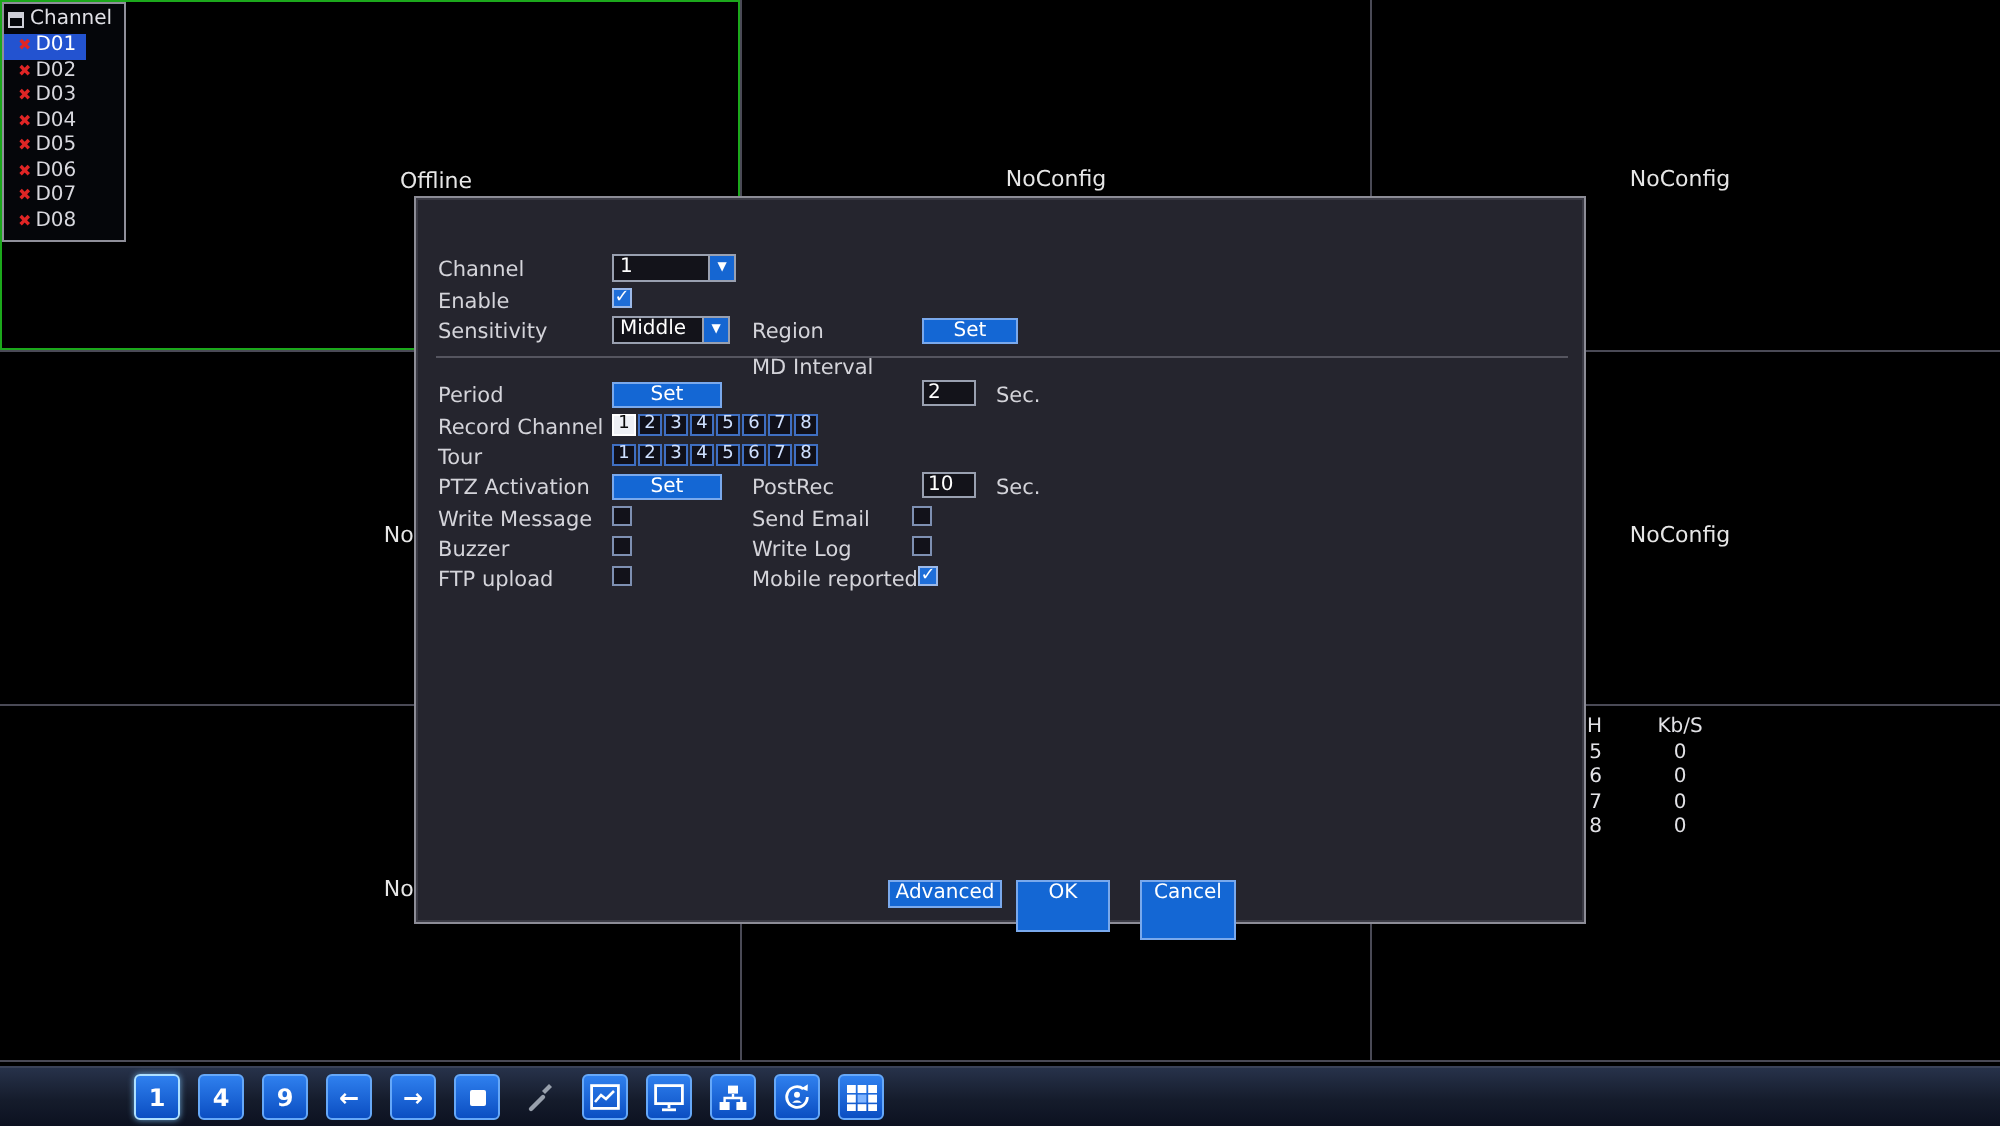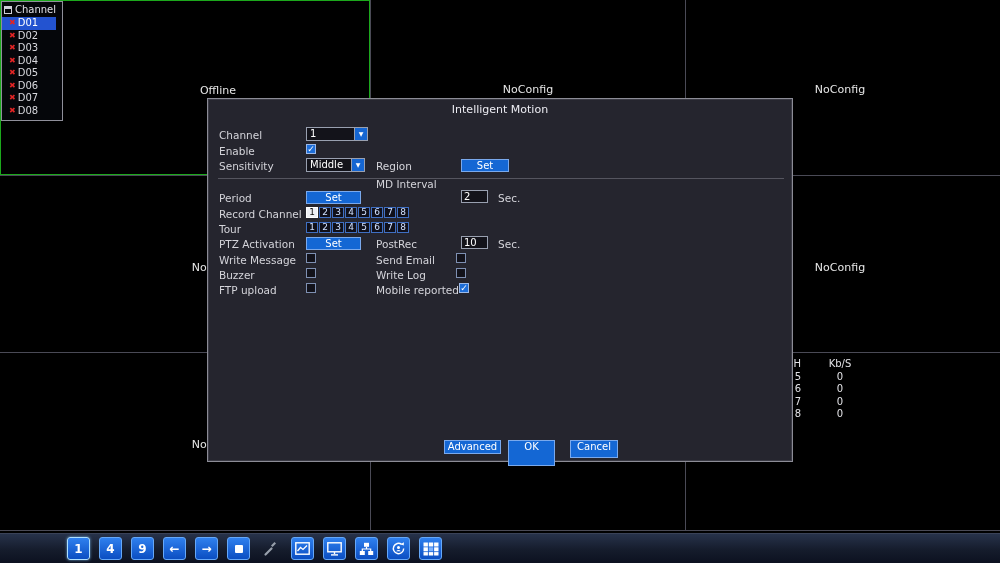--- a/index.html
+++ b/index.html
@@ -11,21 +11,21 @@
   .cell{position:absolute;}
   .cell.selected{border:1px solid #1ca81c;box-sizing:border-box;text-align:right;}
   .status{position:absolute;transform:translateX(-50%);color:#e6e6e6;font-size:11px;white-space:nowrap;}
 
   
   .chpanel{position:absolute;left:1px;top:1px;width:62px;background:#05060a;border:1px solid #8f8f9a;
            box-sizing:border-box;padding-bottom:3px;z-index:3;}
   .chpanel-title{display:flex;align-items:center;gap:3px;padding:2px 0 2px 2px;color:#e0e0e6;font-size:10px;}
   .win-icon{width:8px;height:8px;border:1px solid #cfcfd8;box-sizing:border-box;position:relative;flex:0 0 auto;}
   .win-icon::before{content:"";position:absolute;left:0;right:0;top:0;height:2px;background:#cfcfd8;}
-  .chitem{display:flex;align-items:center;height:12.5px;padding-left:7px;width:fit-content;padding-right:18px;}
+  .chitem{display:flex;align-items:center;height:12.5px;padding-left:7px;width:fit-content;padding-right:5px;}
   .chitem .x{color:#e02525;font-size:8px;line-height:8px;margin-right:2px;}
   .chitem .x::before{content:"\2716";}
   .chitem .lbl{font-size:10px;color:#d8d8de;line-height:10px;}
   .chitem.selected{background:#2353d0;}
   .chitem.selected .lbl{color:#fff;}
 
   
   .bitrate{position:absolute;color:#e2e2e6;font-size:10px;line-height:12.6px;}
   .bitrate .r{display:flex;}
   .bitrate .chc{width:23px;text-align:right;}
@@ -160,21 +160,20 @@
       <span class="x"></span>
       <span class="lbl">D07</span>
     </div>
     <div class="chitem">
       <span class="x"></span>
       <span class="lbl">D08</span>
     </div>
   </div>
 
   <div class="dialog">
-    <div class="dlg-title">Intelligent Motion</div>
 
     <span class="dlbl" style="left:11px;top:30px">Channel</span>
     <div class="dselect" style="left:98px;top:28px;width:62px">
       <span>1</span>
       <span class="arrow"></span>
     </div>
 
     <span class="dlbl" style="left:11px;top:46px">Enable</span>
     <span class="dcheck checked" style="left:98px;top:45px"></span>
 
@@ -234,21 +233,21 @@
     <span class="dlbl" style="left:168px;top:170px">Write Log</span>
     <span class="dcheck" style="left:248px;top:169px"></span>
 
     <span class="dlbl" style="left:11px;top:185px">FTP upload</span>
     <span class="dcheck" style="left:98px;top:184px"></span>
     <span class="dlbl" style="left:168px;top:185px">Mobile reported</span>
     <span class="dcheck checked" style="left:251px;top:184px"></span>
 
     <div class="dbtn" style="left:236px;top:341px;width:57px;height:14px;line-height:12px">Advanced</div>
     <div class="dbtn" style="left:300px;top:341px;width:47px;height:26px;line-height:12px">OK</div>
-    <div class="dbtn" style="left:362px;top:341px;width:48px;height:18px;line-height:12px">Cancel</div>
+    <div class="dbtn" style="left:362px;top:341px;width:48px;height:30px;line-height:12px">Cancel</div>
   </div>
 
   <div class="taskbar">
     <div class="tb-icons">
       <div class="tbi active">1</div>
       <div class="tbi">4</div>
       <div class="tbi">9</div>
       <div class="tbi">←</div>
       <div class="tbi">→</div>
       <div class="tbi">

